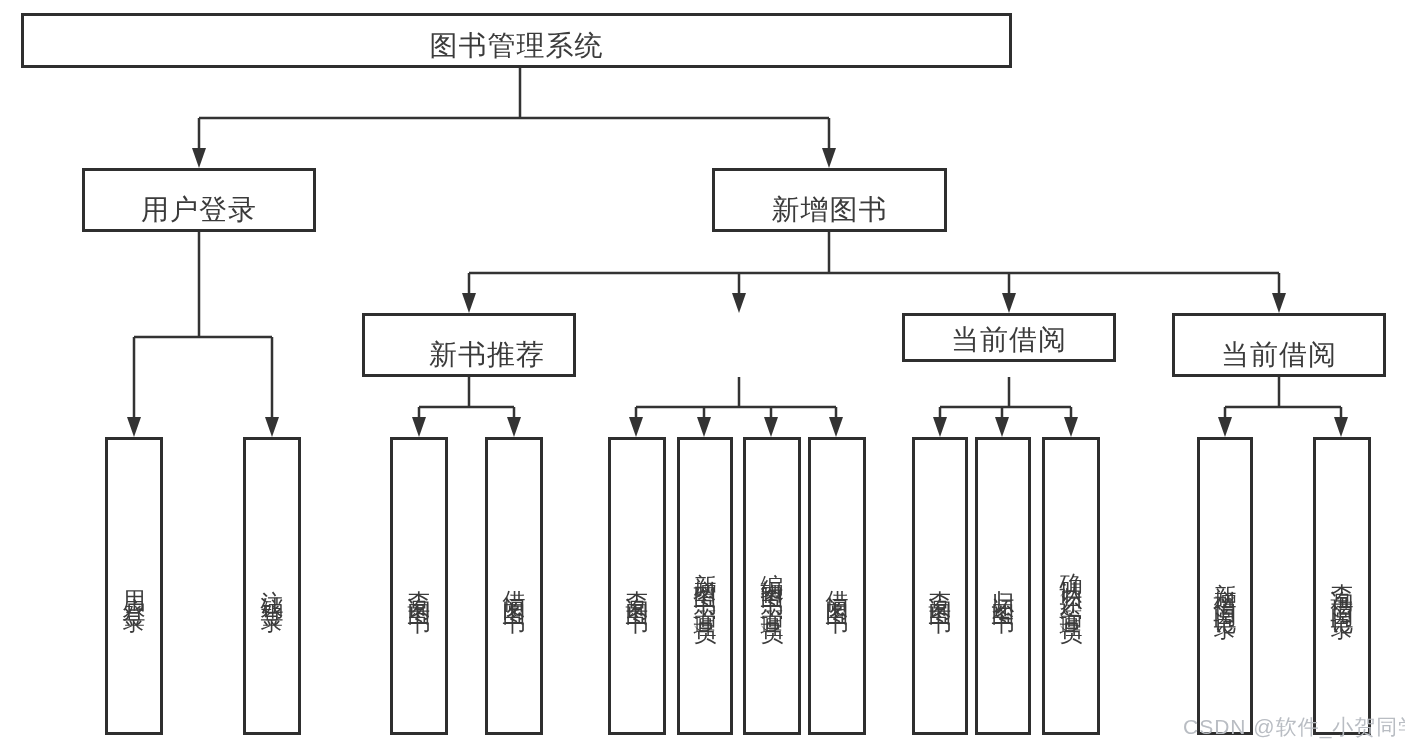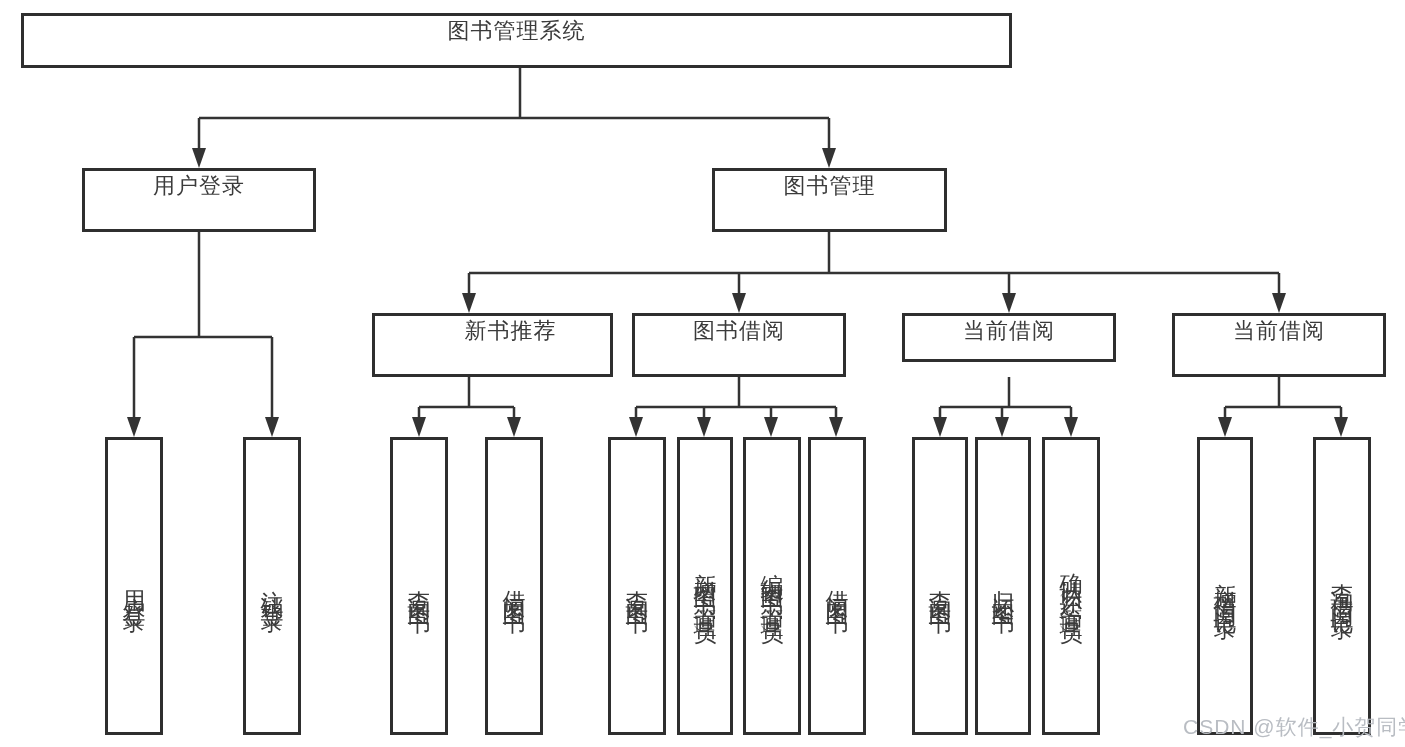--- a/index.html
+++ b/index.html
@@ -9,22 +9,22 @@
     background:#ffffff;
     font-family:"Liberation Sans",sans-serif;
     overflow:hidden;
   }
   #connectors{position:absolute;left:0;top:0;z-index:1;}
   .hnode{
     position:absolute;
     box-sizing:border-box;
     border:3px solid #2f2f2f;
     background:#ffffff;
-    display:flex;align-items:flex-start;justify-content:center;
-    font-size:22px;color:#3b3b3b;
+    display:flex;align-items:flex-end;justify-content:center;
+    font-size:28px;color:#3b3b3b;
     letter-spacing:1px;
     z-index:2;
   }
   .vnode{
     position:absolute;
     box-sizing:border-box;
     border:3px solid #2f2f2f;
     background:#ffffff;
     width:58px;height:298px;top:437px;
     display:flex;align-items:center;justify-content:center;
@@ -94,28 +94,25 @@
   </svg>
 
   <div class="hnode" style="left:21px;top:13px;width:991px;height:55px;">
     <span>图书管理系统</span>
   </div>
 
   <div class="hnode" style="left:82px;top:168px;width:234px;height:64px;">
     <span>用户登录</span>
   </div>
   <div class="hnode" style="left:712px;top:168px;width:235px;height:64px;">
-    <span>图书管理</span>
+    <span>新增图书</span>
   </div>
 
-  <div class="hnode" style="left:372px;top:313px;width:241px;height:64px;padding-left:36px;">
+  <div class="hnode" style="left:362px;top:313px;width:214px;height:64px;padding-left:36px;">
     <span>新书推荐</span>
-  </div>
-  <div class="hnode" style="left:632px;top:313px;width:214px;height:64px;">
-    <span>图书借阅</span>
   </div>
   <div class="hnode" style="left:902px;top:313px;width:214px;height:49px;">
     <span>当前借阅</span>
   </div>
   <div class="hnode" style="left:1172px;top:313px;width:214px;height:64px;">
     <span>当前借阅</span>
   </div>
 
   <div class="vnode" style="left:105px;">
     <span class="vtext">用户登录</span>

